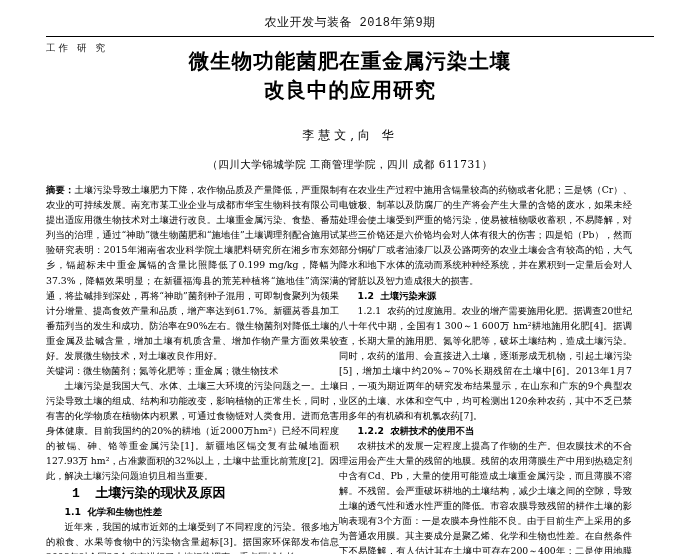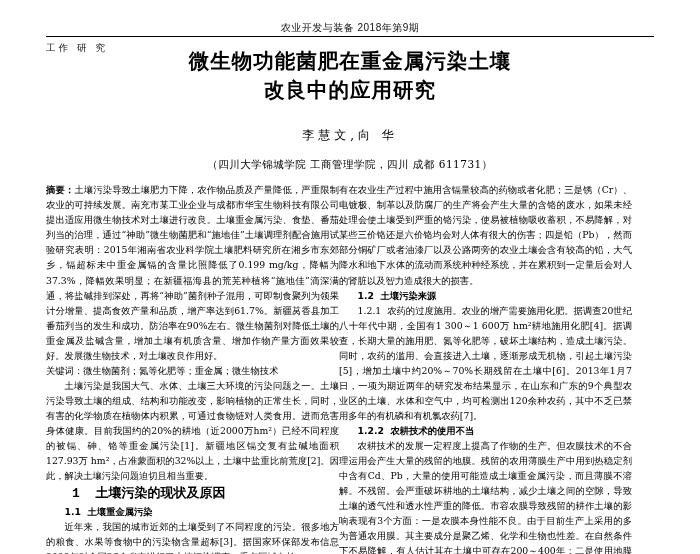--- a/index.html
+++ b/index.html
@@ -34,24 +34,24 @@
     left: 0;
     top: 0;
     letter-spacing: 3px;
     font-family: "DejaVu Serif", "Liberation Serif", serif;
     margin-top: 28px;
   }
   .runhead .center {
     position: absolute;
     left: 50%;
     transform: translateX(-50%);
-    top: 7px;
+    top: 0;
     letter-spacing: 0.5px;
-    font-family: Liberation Sans, sans-serif;
-    font-size: 10px;
+    font-family: Liberation Mono, monospace;
+    font-size: 12px;
   }
   .rule {
     border-top: 1px solid #000;
     margin-top: 2px;
     margin-bottom: 10px;
   }
   
   .title-block {
     text-align: center;
     margin-bottom: 4px;
@@ -134,21 +134,21 @@
     <div class="affil">（四川大学锦城学院 工商管理学院，四川 成都    611731）</div>
   </div>
 
   <div class="columns">
 
     <div class="col">
       <p class="noindent"><span class="lead">摘要：</span><span>土壤污染导致土壤肥力下降，农作物品质及产量降低，严重限制农业的可持续发展。南充市某工业企业与成都市华宝生物科技有限公司提出适应用微生物技术对土壤进行改良。土壤重金属污染、食垫、番茄列当的治理，通过“神助”微生物菌肥和“施地佳”土壤调理剂配合施用试验研究表明：2015年湘南省农业科学院土壤肥料研究所在湘乡市东郊乡，镉超标未中重金属镉的含量比照降低了0.199 mg/kg，降幅为37.3%，降幅效果明显；在新疆福海县的荒芜种植将“施地佳”滴深满通，将盐碱排到深处，再将“神助”菌剂种子混用，可即制食聚列为领果计分增量、提高食效产量和品质，增产率达到61.7%。新疆莴香县加工番茄列当的发生和成功。防治率在90%左右。微生物菌剂对降低土壤的重金属及盐碱含量，增加土壤有机质含量、增加作物产量方面效果较好。发展微生物技术，对土壤改良作用好。</span></p>
       <p class="noindent kw">关键词：微生物菌剂；氮等化肥等；重金属；微生物技术</p>
       <p>土壤污染是我国大气、水体、土壤三大环境的污染问题之一。土壤污染导致土壤的组成、结构和功能改变，影响植物的正常生长，同时，有害的化学物质在植物体内积累，可通过食物链对人类食用。进而危害身体健康。目前我国约的20%的耕地（近2000万hm²）已经不同程度的被镉、砷、铬等重金属污染[1]。新疆地区镉交复有盐碱地面积127.93万 hm²，占准蒙面积的32%以上，土壤中盐重比前荒度[2]。因此，解决土壤污染问题迫切且相当重要。</p>
       <p class="heading"><span>1</span>&nbsp;&nbsp;<span>土壤污染的现状及原因</span></p>
-      <p class="heading2"><span>1.1</span>&nbsp;&nbsp;<span>土壤重金属污染</span></p>
+      <p class="heading2"><span>1.1</span>&nbsp;&nbsp;<span>化学和生物也性差</span></p>
       <p>近年来，我国的城市近郊的土壤受到了不同程度的污染。很多地方的粮食、水果等食物中的污染物含量超标[3]。据国家环保部发布信息2008年对全国26个省市进行了土壤污染调查，重点区域在长</p>
     </div>
 
     <div class="col">
       <p class="noindent">有在农业生产过程中施用含镉量较高的药物或者化肥；三是锈（Cr）、电镀极、制革以及防腐厂的生产将会产生大量的含铬的废水，如果未经处理会使土壤受到严重的铬污染，使易被植物吸收蓄积，不易降解，对某些三价铬还是六价铬均会对人体有很大的伤害；四是铅（Pb），然而部分铜矿厂或者油漆厂以及公路两旁的农业土壤会含有较高的铅，大气降水和地下水体的流动而系统种种经系统，并在累积到一定量后会对人的肾脏以及智力造成很大的损害。</p>
       <p class="heading2"><span>1.2</span>&nbsp;&nbsp;<span>土壤污染来源</span></p>
       <p><span>1.2.1</span>&nbsp;&nbsp;<span>农药的过度施用。农业的增产需要施用化肥。据调查20世纪八十年代中期，全国有1 300～1 600万 hm²耕地施用化肥[4]。据调查，长期大量的施用肥、氮等化肥等，破坏土壤结构，造成土壤污染。同时，农药的滥用、会直接进入土壤，逐渐形成无机物，引起土壤污染[5]，增加土壤中约20%～70%长期残留在土壤中[6]。2013年1月7日，一项为期近两年的研究发布结果显示，在山东和广东的9个典型农业区的土壤、水体和空气中，均可检测出120余种农药，其中不乏已禁用多年的有机磷和有机氯农药[7]。</span></p>
       <p class="heading2"><span>1.2.2</span>&nbsp;&nbsp;<span>农耕技术的使用不当</span></p>
       <p>农耕技术的发展一定程度上提高了作物的生产。但农膜技术的不合理运用会产生大量的残留的地膜。残留的农用薄膜生产中用到热稳定剂中含有Cd、Pb，大量的使用可能造成土壤重金属污染，而且薄膜不溶解。不残留。会严重破坏耕地的土壤结构，减少土壤之间的空隙，导致土壤的透气性和透水性严重的降低。市容农膜导致残留的耕作土壤的影响表现有3个方面：一是农膜本身性能不良。由于目前生产上采用的多为普通农用膜。其主要成分是聚乙烯、化学和生物也性差。在自然条件下不易降解，有人估计其在土壤中可存在200～400年；二是使用地膜厚度不达标准：调查资料表明。河北部蒙地区使用的</p>
     </div>

